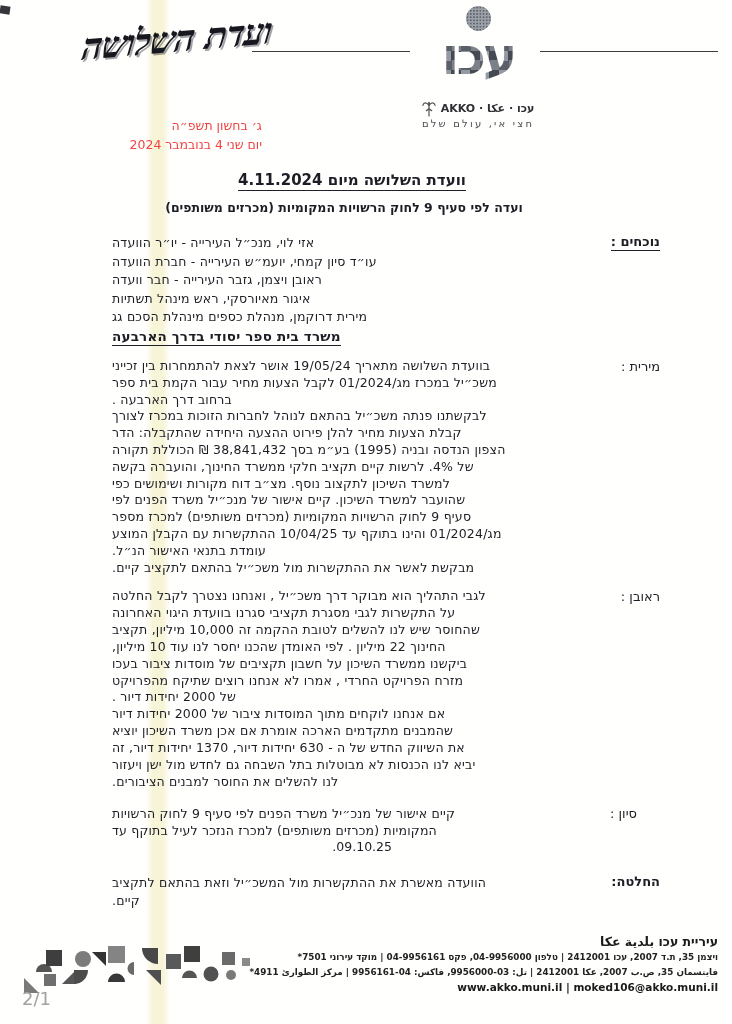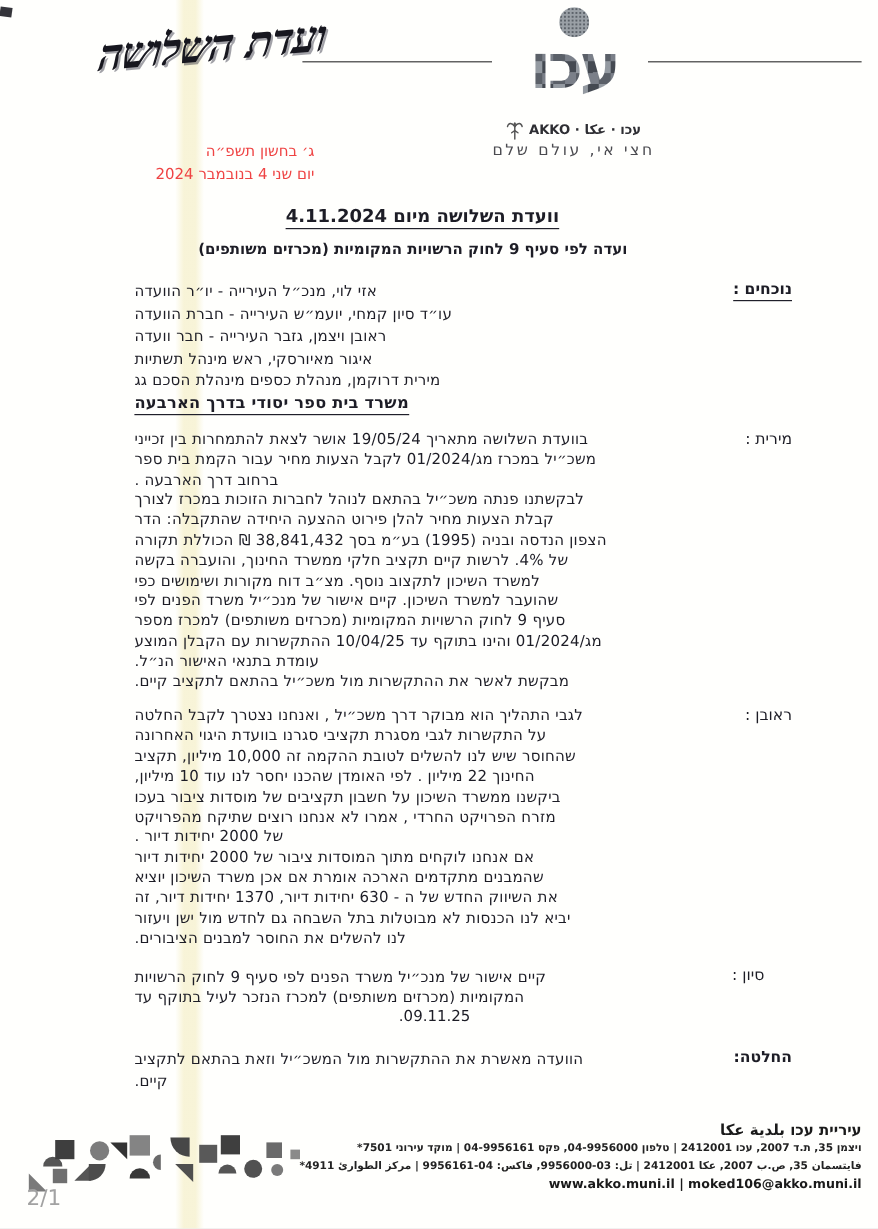--- a/index.html
+++ b/index.html
@@ -19,21 +19,21 @@
   .hr-right{left:540px;width:178px;}
   .logo{position:absolute;left:404px;top:6px;width:148px;text-align:center;}
   .logo-circle{width:25px;height:25px;border-radius:50%;margin:0 auto 1px;
         background-color:#9aa0a6;background-image:radial-gradient(#5c6269 .9px,transparent 1.05px);background-size:3.2px 3.2px;}
   .logo-letters{font-weight:bold;font-size:52px;line-height:.95;letter-spacing:-3px;
         background:conic-gradient(#454a52 0 25%,#7b8089 0 50%,#5b6068 0 75%,#949aa1 0) 0 0/19px 19px;
         -webkit-background-clip:text;background-clip:text;color:transparent;}
   @supports not (background-clip:text){.logo-letters{color:#5b6068;background:none;}}
   .logo-names{display:flex;align-items:center;justify-content:center;gap:5px;margin-top:18px;
         font-size:11px;font-weight:bold;color:#2e2e33;}
-  .logo-tagline{font-size:13px;letter-spacing:2.2px;color:#4b4b50;margin-top:1px;}
+  .logo-tagline{font-size:10px;letter-spacing:2.2px;color:#4b4b50;margin-top:1px;}
   
   .date-block{position:absolute;right:470px;top:116px;text-align:right;font-size:12.5px;line-height:19px;color:#ef4444;}
   .title-wrap{position:absolute;left:0;top:170px;width:732px;text-align:center;margin-left:16px;}
   .title-main{display:inline-block;position:relative;left:-30px;font-size:15px;font-weight:bold;
         border-bottom:1.7px solid #20202a;padding-bottom:1px;}
   .subtitle-wrap{position:absolute;left:0;top:197px;width:696px;text-align:center;}
   .title-sub{display:inline-block;position:relative;left:-4px;font-size:12.5px;font-weight:bold;}
   
   .row-label{position:absolute;right:72px;width:110px;text-align:right;font-size:13px;}
   .col-text{position:absolute;right:172px;width:448px;text-align:left;font-size:12.5px;letter-spacing:.2px;}
@@ -139,21 +139,21 @@
 של 2000 יחידות דיור .
 אם אנחנו לוקחים מתוך המוסדות ציבור של 2000 יחידות דיור
 שהמבנים מתקדמים הארכה אומרת אם אכן משרד השיכון יוציא
 את השיווק החדש של ה - 630 יחידות דיור, 1370 יחידות דיור, זה
 יביא לנו הכנסות לא מבוטלות בתל השבחה גם לחדש מול ישן ויעזור
 לנו להשלים את החוסר למבנים הציבורים.</div>
 
   <div class="row-label" id="sivan-label">סיון :</div>
   <div class="col-text ml" id="sivan-text">קיים אישור של מנכ״יל משרד הפנים לפי סעיף 9 לחוק הרשויות
 המקומיות (מכרזים משותפים)  למכרז הנזכר לעיל בתוקף עד</div>
-  <div id="sivan-date">09.11.25.</div>
+  <div id="sivan-date">09.10.25.</div>
 
   <div class="row-label bold" id="decision-label">החלטה:</div>
   <div class="col-text ml" id="decision-text">הוועדה מאשרת את ההתקשרות מול המשכ״יל וזאת בהתאם לתקציב
 קיים.</div>
 
   <div class="footer-text">
     <div class="footer-muni">עיריית עכו بلدية عكا</div>
     <div class="footer-line">ויצמן 35, ת.ד 2007, עכו 2412001 | טלפון 04-9956000, פקס 04-9956161 | מוקד עירוני 7501*</div>
     <div class="footer-line">فايتسمان 35, ص.ب 2007, عكا 2412001 | تل: 03-9956000, فاكس: 04-9956161 | مركز الطوارئ 4911*</div>
     <div class="footer-web">www.akko.muni.il | moked106@akko.muni.il</div>

